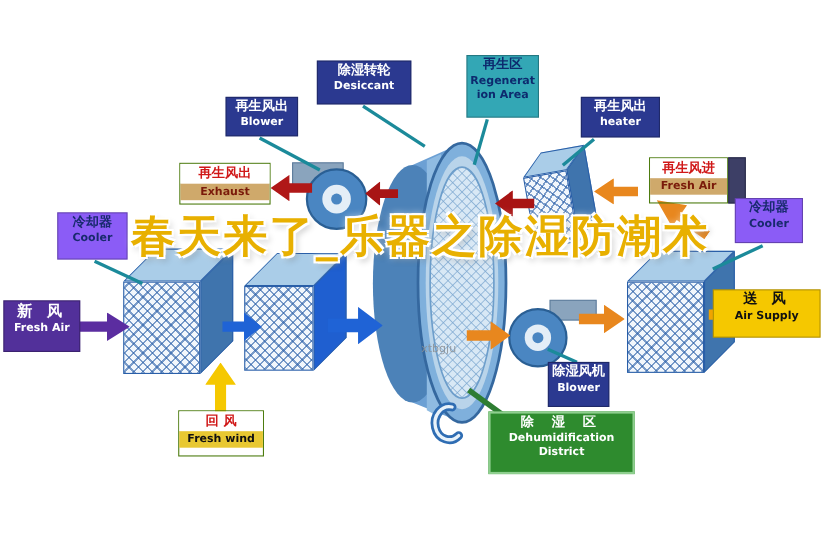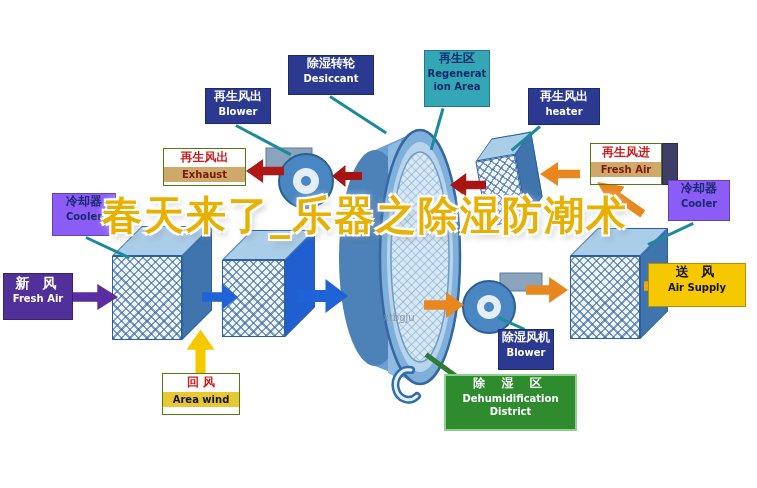--- a/index.html
+++ b/index.html
@@ -40,21 +40,21 @@
          repeating-linear-gradient(-45deg,rgba(42,95,168,.6) 0 1.5px,transparent 1.5px 6px)}
   .box3d{position:absolute;z-index:1}
   .b-front{position:absolute;left:0;top:var(--D);width:var(--W);height:var(--H);border:1px solid #2a5fa8}
   .b-top{position:absolute;left:0;top:0;width:var(--W);height:var(--D);background:#aacde8;
          border:1px solid #2a5fa8;transform:skewX(-45deg);transform-origin:0 100%}
   .b-side{position:absolute;left:var(--W);top:var(--D);width:var(--D);height:var(--H);
           background:var(--side,#3f74ad);border:1px solid #2a5fa8;transform:skewY(-45deg);transform-origin:0 0}
 
   svg.art{position:absolute;left:0;top:0;z-index:1}
 
-  #title{position:absolute;left:85px;top:192px;width:560px;z-index:6;text-align:center;
+  #title{position:absolute;left:85px;top:192px;width:560px;z-index:6;text-align:right;
          font-size:40px;font-weight:700;color:#e8b000;letter-spacing:2px;line-height:1.18;
          text-shadow:-2px -2px 0 #fff,2px -2px 0 #fff,-2px 2px 0 #fff,2px 2px 0 #fff,
                      0 0 8px #fff,3px 4px 6px rgba(0,0,0,.25)}
   #wm-small{position:absolute;left:383px;top:312px;z-index:2;font-size:10px;color:#8a8f94;opacity:.85}
   .slab{position:absolute;background:#3d3f66;z-index:4;border:1px solid #2a2c4a}
 </style>
 </head>
 <body>
 
 <div id="stage">
@@ -188,21 +188,21 @@
     <div class="en">Fresh Air</div>
   </div>
 
   <div class="lbl yellowlbl" style="left:648px;top:263px;width:98px;height:44px">
     <div class="zh">送 风</div>
     <div class="en">Air Supply</div>
   </div>
 
   <div class="lbl duo yellowbtm" style="left:162px;top:373px;width:78px;height:42px">
     <div class="zh">回 风</div>
-    <div class="en">Area wind</div>
+    <div class="en">Fresh wind</div>
   </div>
 
   <div class="lbl navy" style="left:498px;top:329px;width:56px;height:41px">
     <div class="zh">除湿风机</div>
     <div class="en">Blower</div>
   </div>
 
   <div class="lbl greenlbl" style="left:444px;top:374px;width:133px;height:57px">
     <div class="zh">除 湿 区</div>
     <div class="en">Dehumidification</div>

